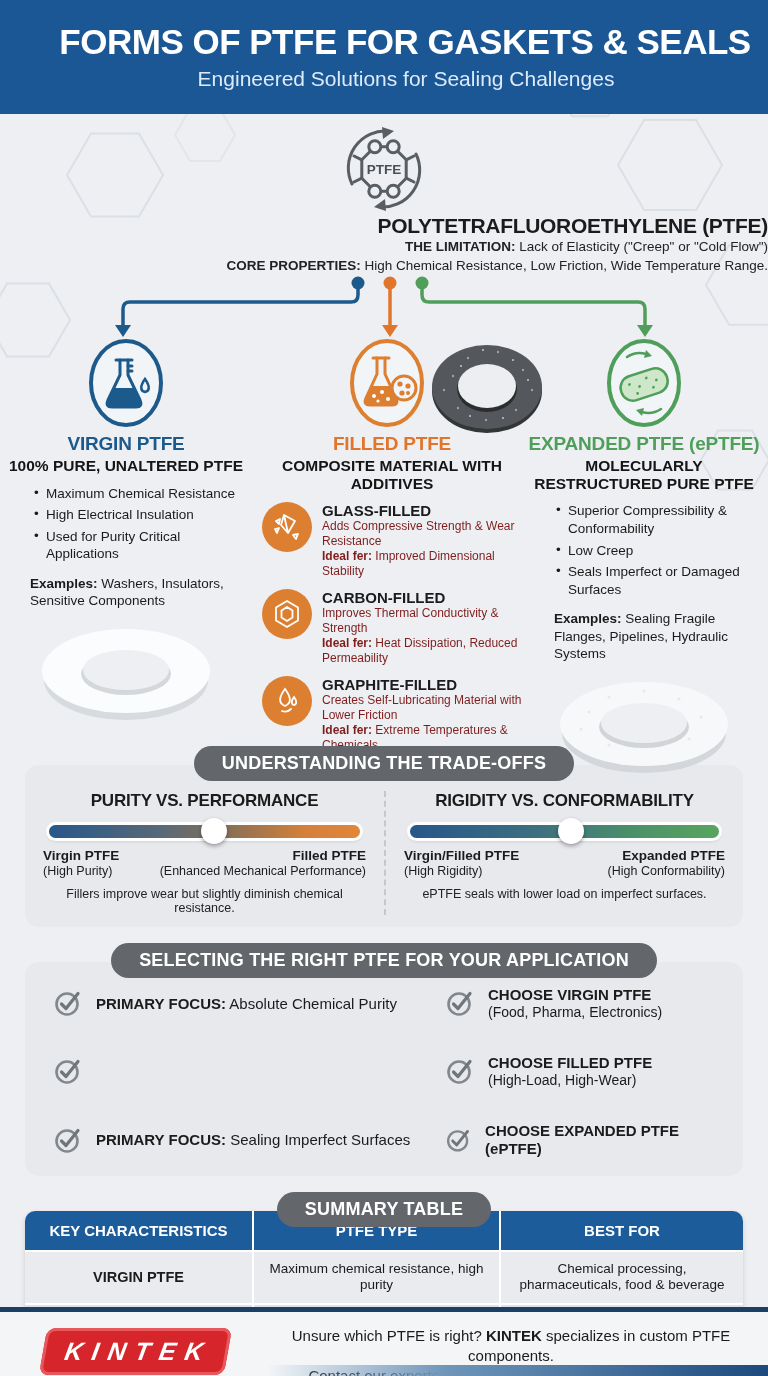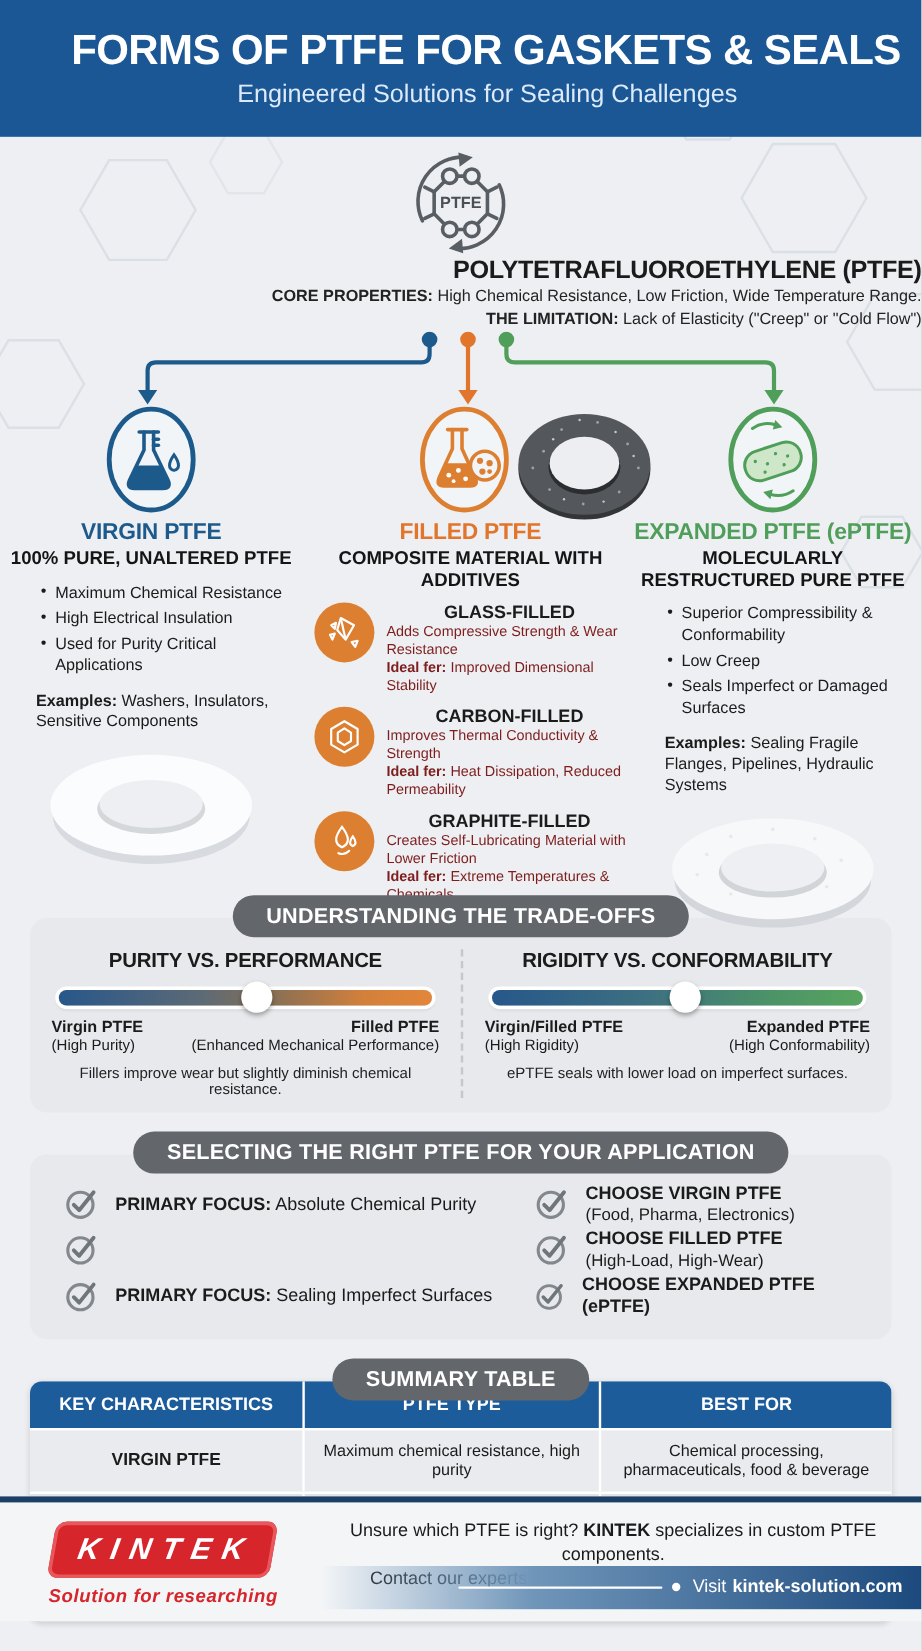--- a/index.html
+++ b/index.html
@@ -48,21 +48,21 @@
   ul.bullets li::before { content:"•"; position:absolute; left:0; top:-1px; }
   .examples { text-align:left; font-size:13.5px; line-height:1.3; margin-top:12px; }
   .col1 .examples { padding-left:22px; }
   .col3 .examples { padding-left:28px; }
   .examples b { font-weight:800; }
   .gasket-img { margin-top:4px; }
 
   .filler { display:flex; gap:10px; text-align:left; margin:10px 0 0 12px; }
   .filler-icon { flex:0 0 50px; width:50px; height:50px; border-radius:50%; background:#dd7f30;
                  display:flex; align-items:center; justify-content:center; }
-  .filler-name { font-size:15px; font-weight:800;text-align:center; }
+  .filler-name { font-size:15px; font-weight:800; }
   .filler-desc { font-size:12px; line-height:1.25; color:#7f1d1d; width:205px; }
   .filler-desc b { font-weight:800; }
 
   
   .pill { position:relative; z-index:2; width:max-content; margin:0 auto -16px;
           background:#63676c; color:#fff; font-size:18px; font-weight:800;
           padding:7px 28px; border-radius:22px; letter-spacing:0.2px; }
   .panel { width:718px; margin:0 auto; background:#e7e9ec; border-radius:14px; }
 
   
@@ -78,21 +78,21 @@
   .knob { position:absolute; top:50%; transform:translate(-50%,-50%); width:26px; height:26px;
           background:#fff; border-radius:50%; box-shadow:0 2px 4px rgba(0,0,0,0.35); }
   .slider-labels { display:flex; justify-content:space-between; }
   .sl { font-size:13.5px; font-weight:800; line-height:1.2; }
   .sl .s { display:block; font-weight:400; font-size:12.5px; }
   .sl.right { text-align:right; }
   .trade-note { text-align:center; font-size:12.5px; color:#222; margin-top:8px; }
 
   
   .select-wrap { margin-top:16px; }
-  .select-panel { padding:24px 28px 18px; display:grid; grid-template-columns:392px 270px; row-gap:3px; }
+  .select-panel { padding:24px 28px 18px; display:grid; grid-template-columns:392px 270px; row-gap:33px; }
   .sel-item { display:flex; align-items:center; gap:13px; }
   .sel-text { font-size:15px; }
   .sel-text b { font-weight:800; }
   .choose-title { font-size:15px; font-weight:800; line-height:1.2; }
   .choose-sub { font-size:14px; line-height:1.2; }
 
   
   .summary-wrap { margin-top:16px; }
   .sum-table { width:718px; margin:0 auto; border-radius:10px; overflow:hidden;
                box-shadow:0 2px 5px rgba(0,0,0,0.15); background:#fff; }
@@ -167,26 +167,26 @@
             <circle cx="57.2" cy="20.8" r="6"></circle>
           <circle cx="38.8" cy="65.2" r="6"></circle>
             <circle cx="57.2" cy="65.2" r="6"></circle>
         </g>
         <polygon points="46,1 58,5 47,13" fill="#585e63"></polygon>
         <polygon points="50,85 38,81 49,73" fill="#585e63"></polygon>
         <text x="48" y="47.5" text-anchor="middle" font-size="13.5" font-weight="bold" fill="#4a5055" font-family="Liberation Sans, sans-serif">PTFE</text>
       </svg>
       <h2>POLYTETRAFLUOROETHYLENE (PTFE)</h2>
       <div class="line">
+        <b>THE LIMITATION:</b>
+        <span>Lack of Elasticity ("Creep" or "Cold Flow")</span>
+      </div>
+      <div class="line">
         <b>CORE PROPERTIES:</b>
         <span>High Chemical Resistance, Low Friction, Wide Temperature Range.</span>
-      </div>
-      <div class="line">
-        <b>THE LIMITATION:</b>
-        <span>Lack of Elasticity ("Creep" or "Cold Flow")</span>
       </div>
     </div>
 
     <svg class="connector" width="768" height="62">
       <g fill="none" stroke-width="3.5">
         <path d="M358,13 L358,19 Q358,26 351,26 L130,26 Q123,26 123,33 L123,51" stroke="#1d5a8c"></path>
         <path d="M390,13 L390,51" stroke="#e0752b"></path>
         <path d="M422,13 L422,19 Q422,26 429,26 L638,26 Q645,26 645,33 L645,51" stroke="#4f9e5a"></path>
       </g>
       <polygon points="115,49 131,49 123,61" fill="#1d5a8c"></polygon>

